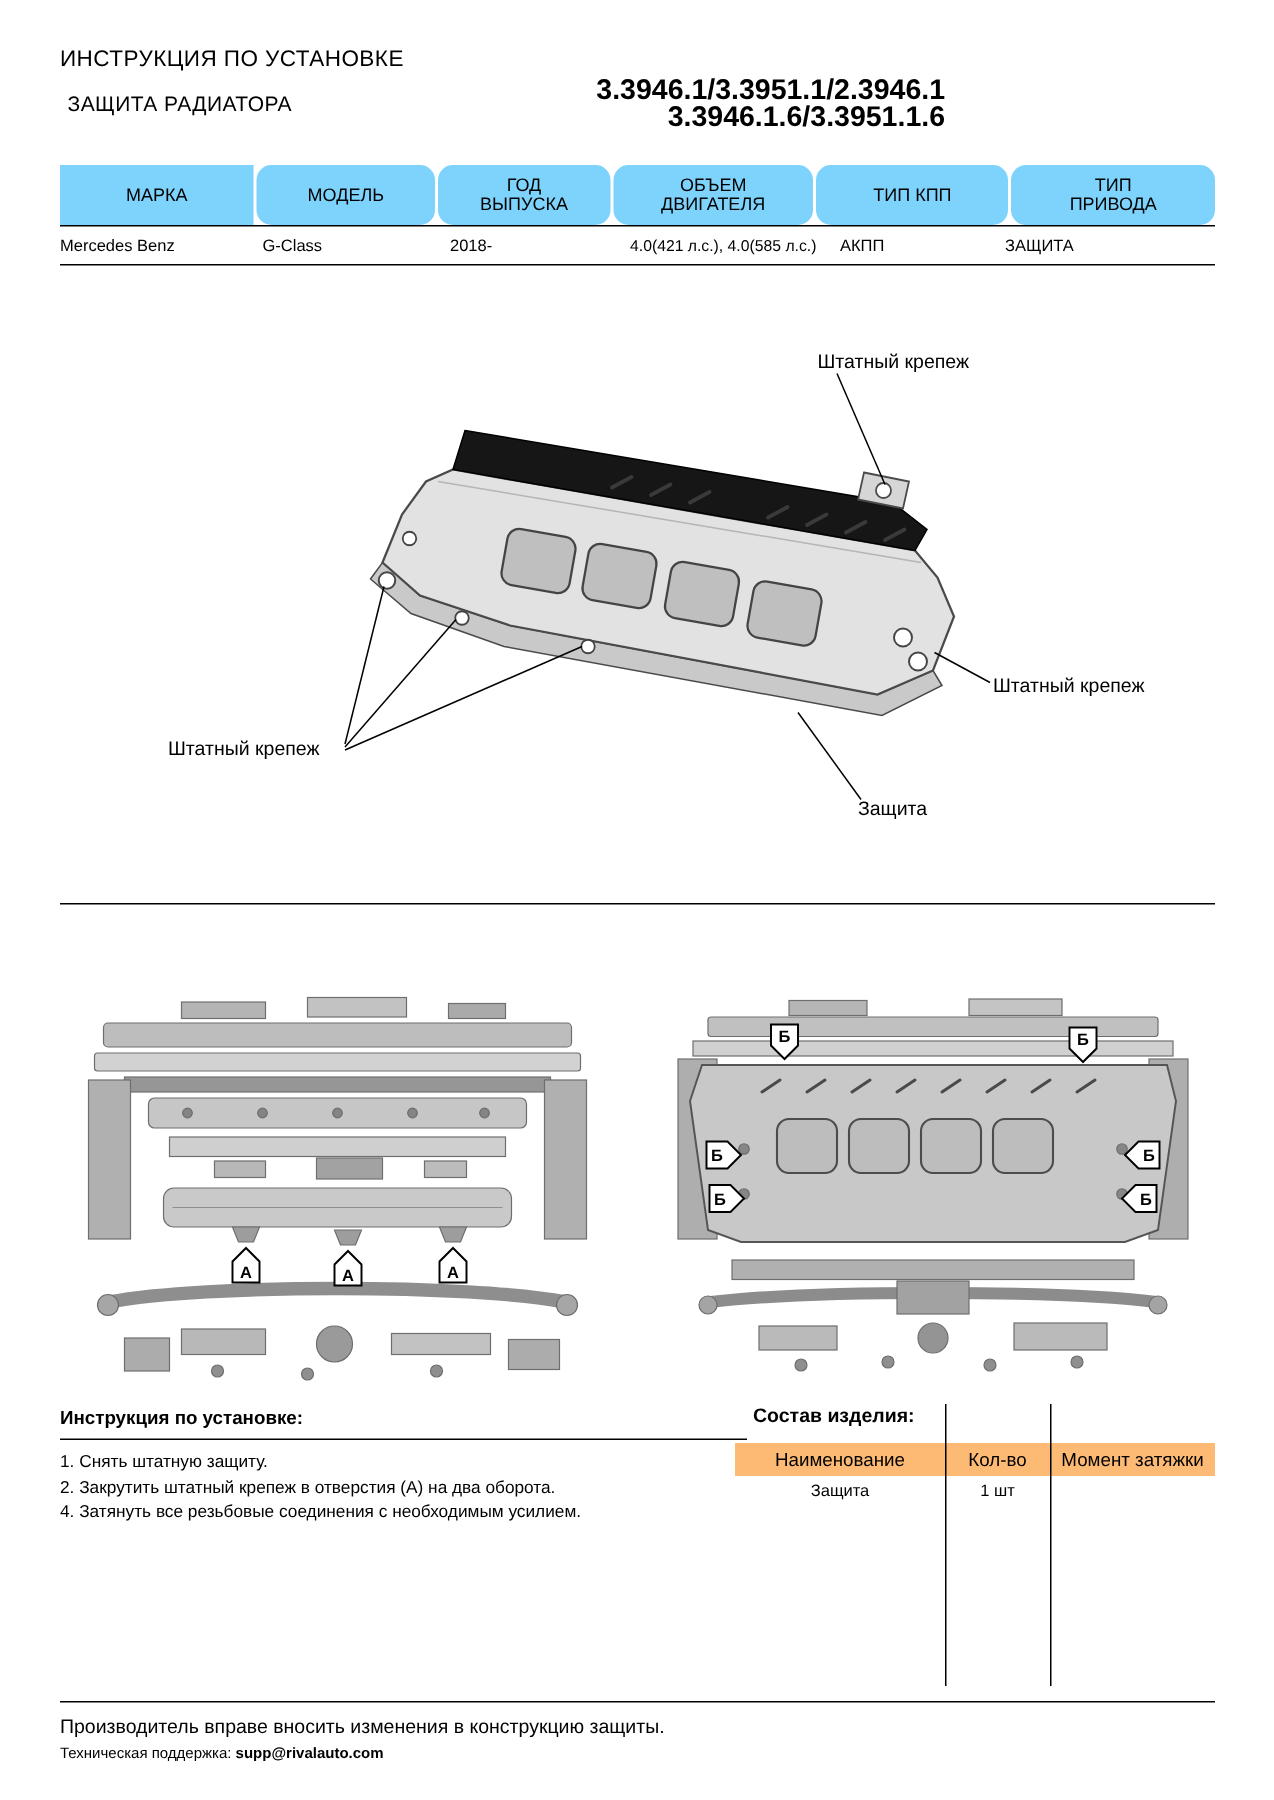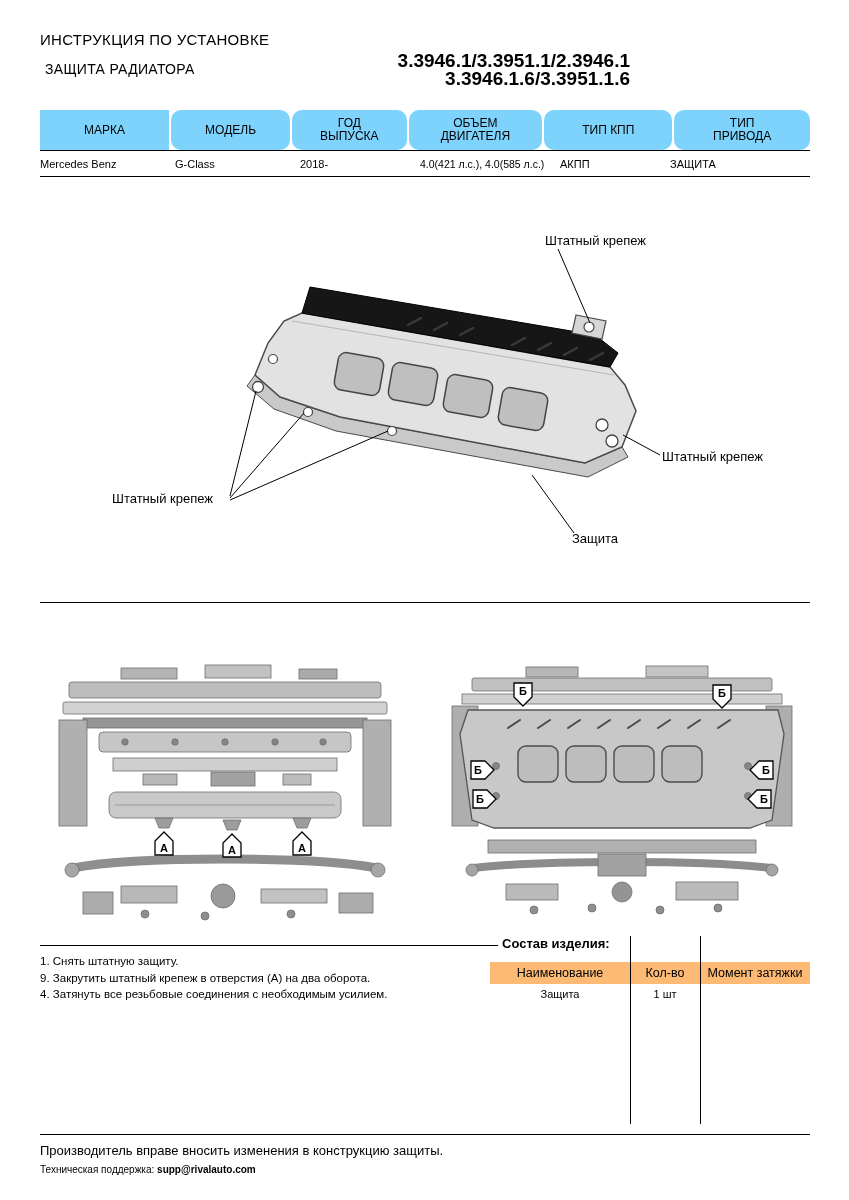--- a/index.html
+++ b/index.html
@@ -281,23 +281,24 @@
         <text x="4" y="4" text-anchor="middle" font-size="11" font-weight="bold">Б</text>
       </g>
       <g transform="translate(310,137)">
         <polygon points="-12,0 -3,9 11,9 11,-9 -3,-9" fill="#ffffff" stroke="#000" stroke-width="1.3"></polygon>
         <text x="4" y="4" text-anchor="middle" font-size="11" font-weight="bold">Б</text>
       </g>
     </svg>
   </div>
 
   <div class="instructions">
+    <div class="instructions-title">Инструкция по установке:</div>
     <div class="instructions-rule"></div>
     <div class="step">1. Снять штатную защиту.</div>
-    <div class="step">9. Закрутить штатный крепеж в отверстия (А) на два оборота.</div>
+    <div class="step">2. Закрутить штатный крепеж в отверстия (А) на два оборота.</div>
     <div class="step">4. Затянуть все резьбовые соединения с необходимым усилием.</div>
   </div>
 
   <div class="composition">
     <div class="comp-title">Состав изделия:</div>
     <div class="comp-head">
       <div class="cell cw1">Наименование</div>
       <div class="cell cw2">Кол-во</div>
       <div class="cell cw3">Момент затяжки</div>
     </div>

